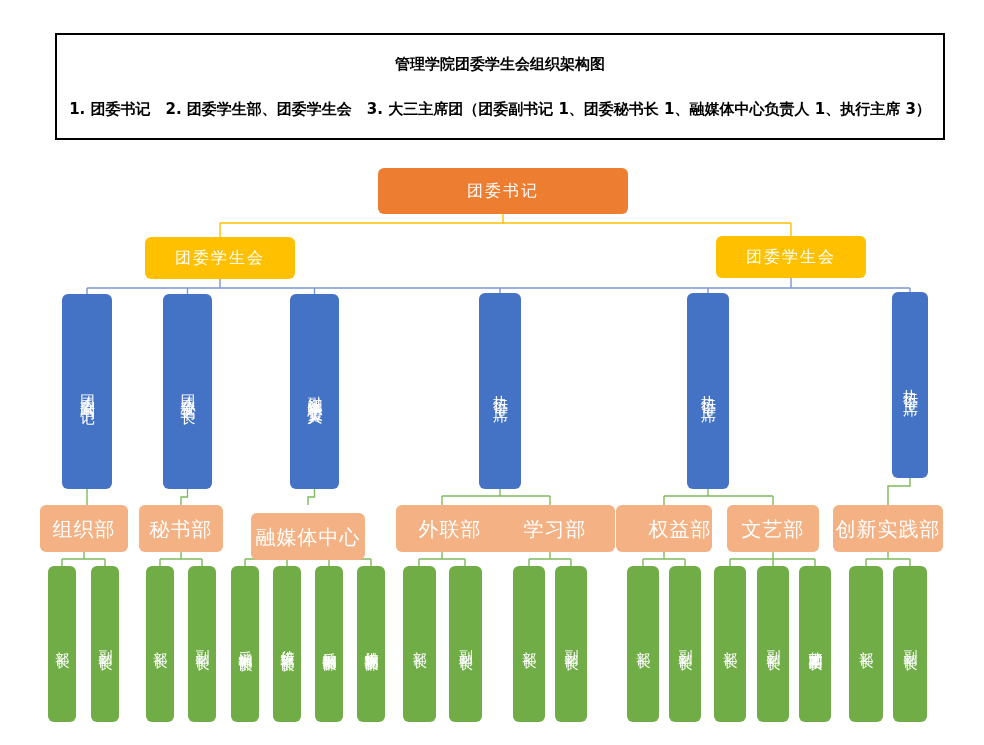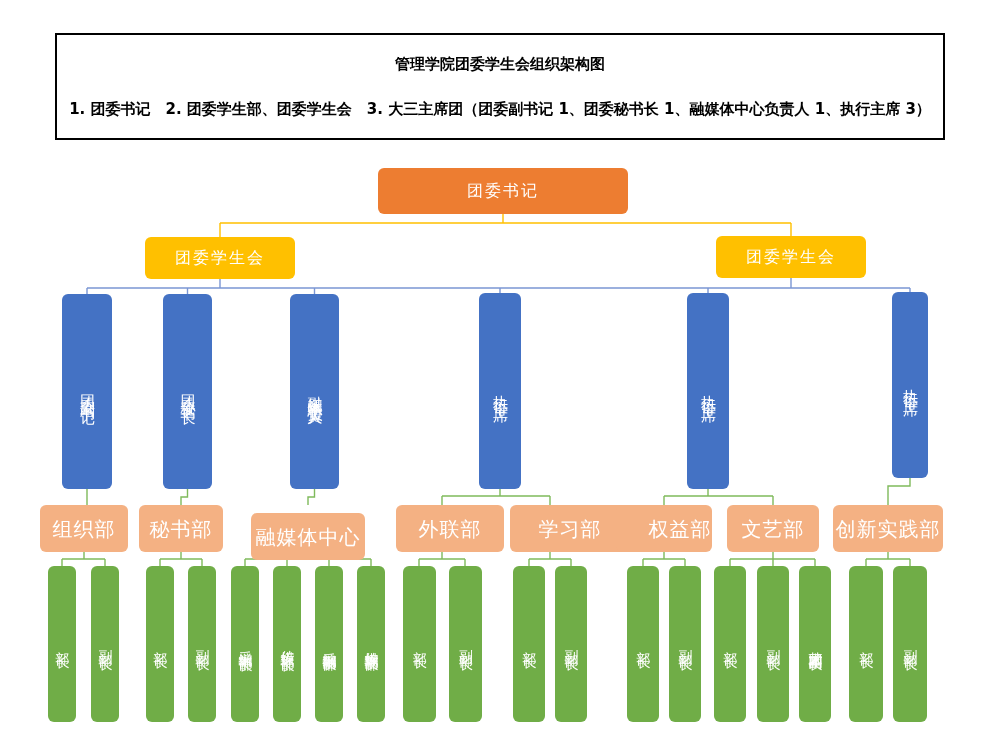--- a/index.html
+++ b/index.html
@@ -62,21 +62,21 @@
   <div class="node leader-node vbox" style="left:163px;top:294px;width:49px;height:195px;">团委秘书长</div>
   <div class="node leader-node vbox" style="left:290px;top:294px;width:49px;height:195px;letter-spacing:2px;">融媒体中心负责人</div>
   <div class="node leader-node vbox" style="left:479px;top:293px;width:42px;height:196px;">执行主席</div>
   <div class="node leader-node vbox" style="left:687px;top:293px;width:42px;height:196px;">执行主席</div>
   <div class="node leader-node vbox" style="left:892px;top:292px;width:36px;height:186px;">执行主席</div>
 
   <div class="node department-node" style="left:40px;top:505px;width:88px;height:47px;">组织部</div>
   <div class="node department-node" style="left:139px;top:505px;width:84px;height:47px;">秘书部</div>
   <div class="node department-node" style="left:251px;top:505px;width:114px;height:47px;margin-top:8px;">融媒体中心</div>
   <div class="node department-node" style="left:396px;top:505px;width:108px;height:47px;">外联部</div>
-  <div class="node department-node" style="left:510px;top:505px;width:120px;height:47px;">学习部</div>
+  <div class="node department-node" style="left:495px;top:505px;width:120px;height:47px;">学习部</div>
   <div class="node department-node" style="left:616px;top:505px;width:96px;height:47px;padding-left:32px;">权益部</div>
   <div class="node department-node" style="left:727px;top:505px;width:92px;height:47px;">文艺部</div>
   <div class="node department-node" style="left:833px;top:505px;width:110px;height:47px;">创新实践部</div>
 
   <div class="node staff-node vbox" style="left:48px;top:566px;width:28px;height:156px;">部长</div>
   <div class="node staff-node vbox" style="left:91px;top:566px;width:28px;height:156px;">副部长</div>
   <div class="node staff-node vbox" style="left:146px;top:566px;width:28px;height:156px;">部长</div>
   <div class="node staff-node vbox" style="left:188px;top:566px;width:28px;height:156px;">副部长</div>
   <div class="node staff-node vbox" style="left:231px;top:566px;width:28px;height:156px;letter-spacing:2px;">采编部部长</div>
   <div class="node staff-node vbox" style="left:273px;top:566px;width:28px;height:156px;letter-spacing:2px;">传媒部部长</div>

